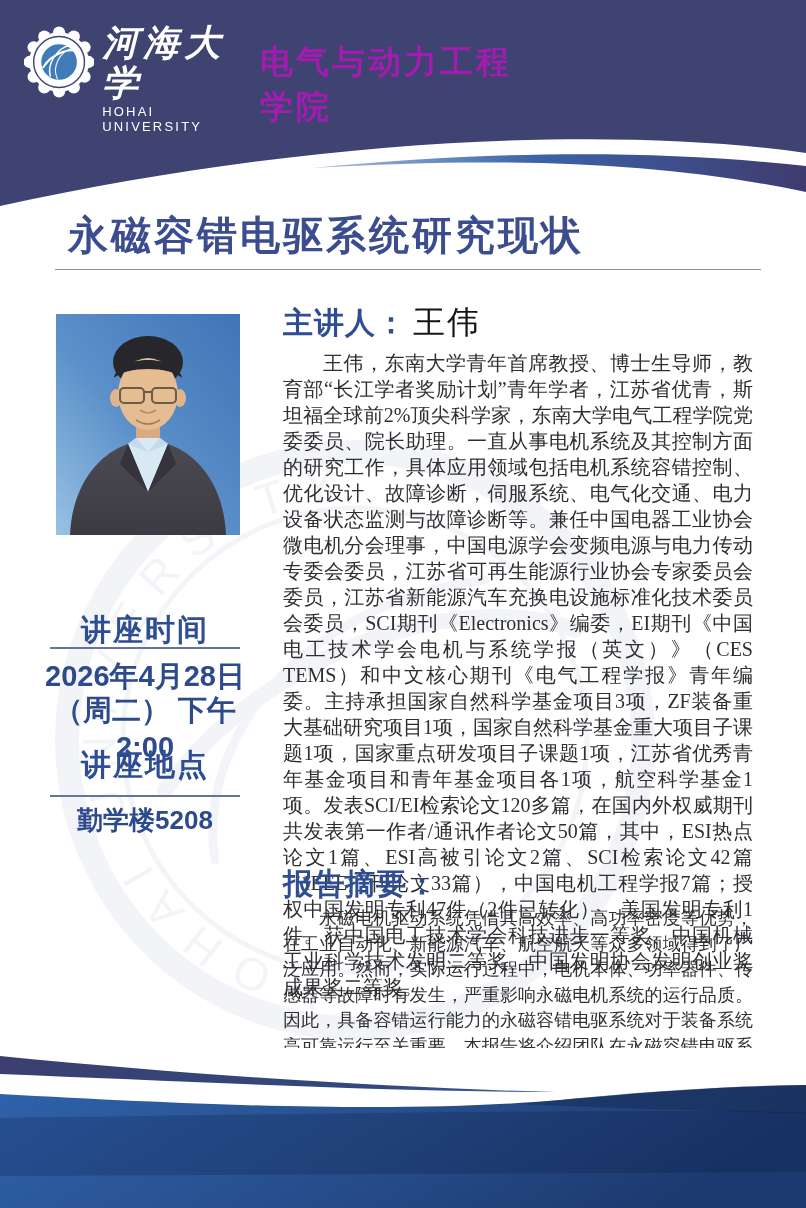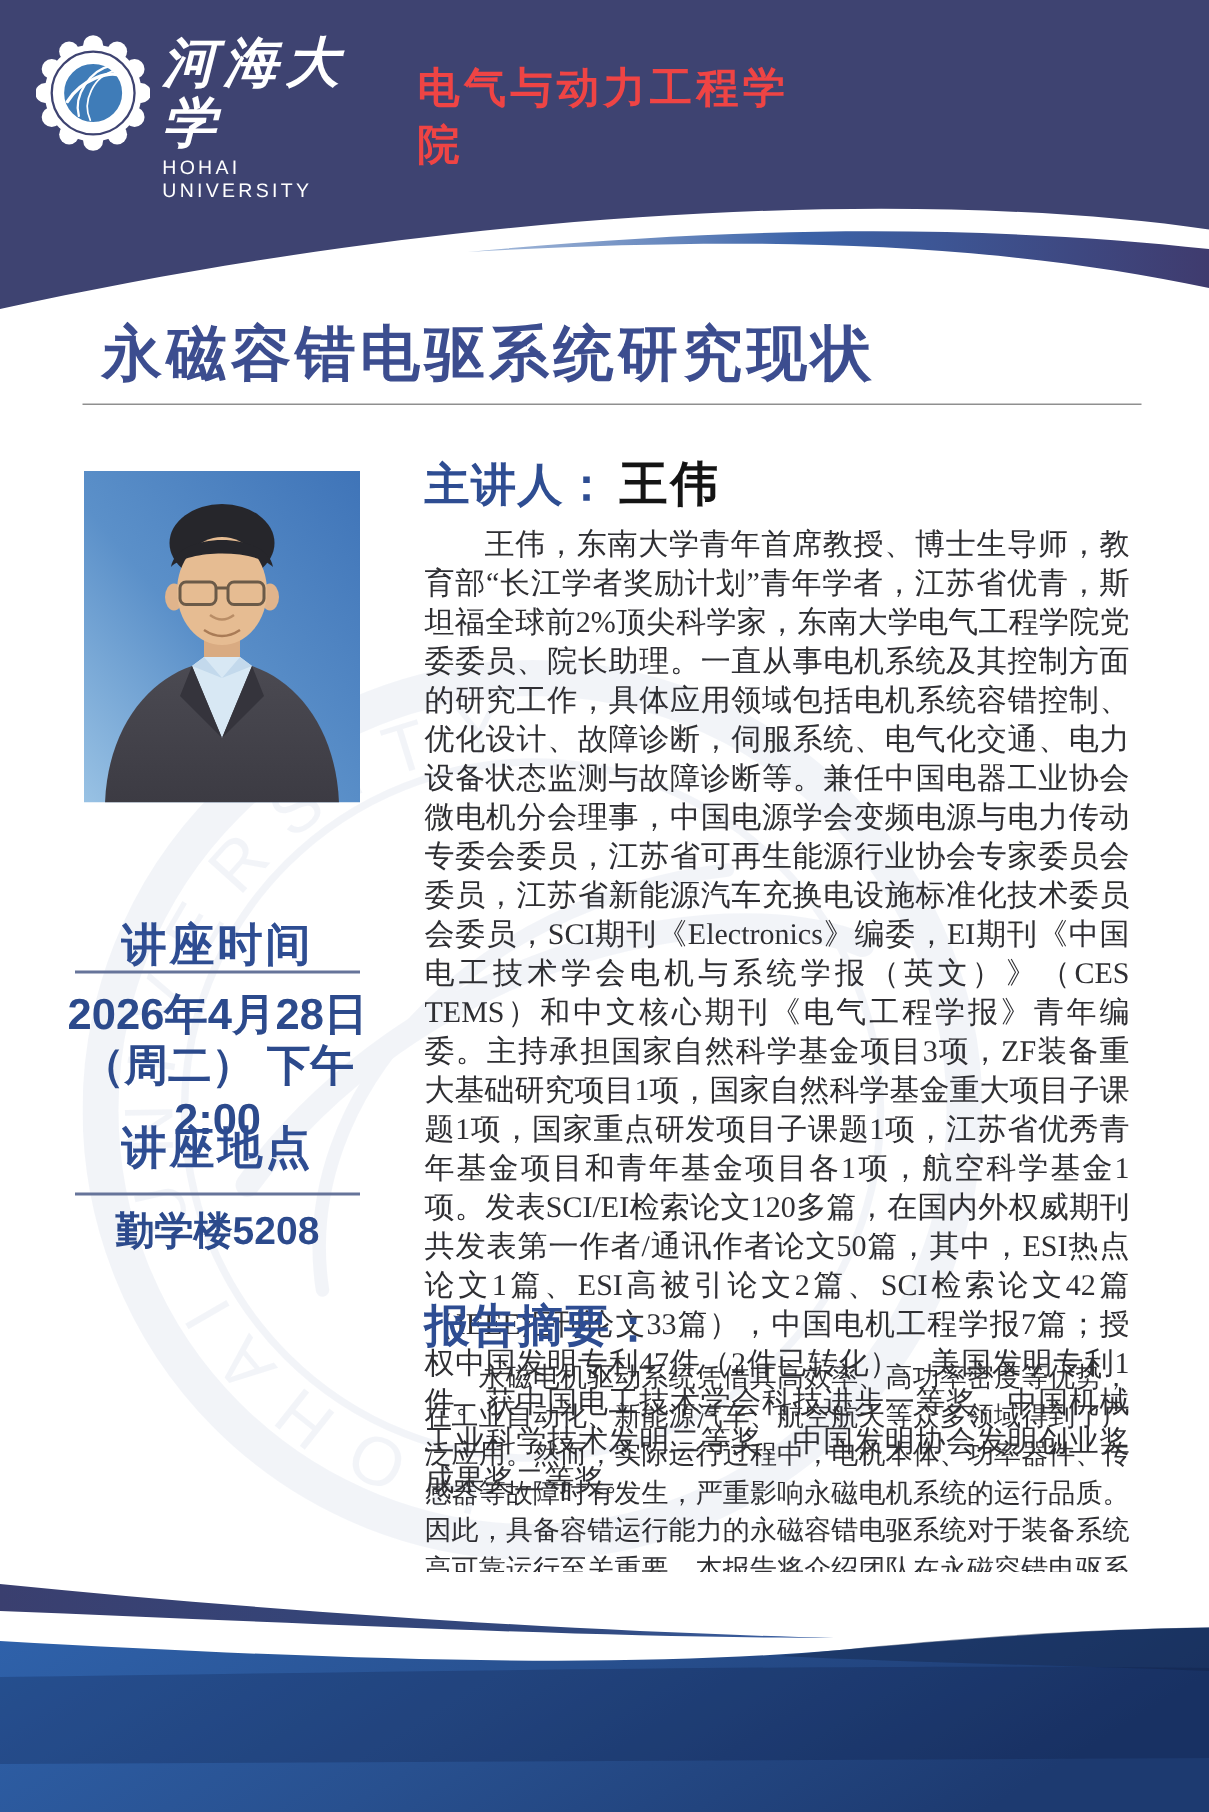--- a/index.html
+++ b/index.html
@@ -9,39 +9,39 @@
     font-family:"Liberation Sans","DejaVu Sans",sans-serif;
   }
   .abs{position:absolute;}
   
   .header-svg{left:0;top:0;}
   .logo-wrap{left:24px;top:22px;width:520px;height:84px;display:flex;align-items:flex-start;}
   .uni-block{margin-left:8px;color:#fff;}
   .uni-cn{font-family:"DejaVu Serif","Liberation Serif",serif;font-style:italic;font-weight:bold;
           font-size:36px;letter-spacing:5px;line-height:40px;}
   .uni-en{font-size:13px;letter-spacing:2.2px;margin-top:2px;}
-  .college{margin-left:14px;margin-top:18px;color:#ef4444;font-weight:bold;font-size:28px;letter-spacing:3px;}
+  .college{margin-left:14px;margin-top:18px;color:#a21caf;font-weight:bold;font-size:33px;letter-spacing:3px;}
   
   .page-title{left:0;top:208px;width:652px;text-align:center;
     font-size:40px;font-weight:bold;letter-spacing:3px;color:#3c4d8f;}
   .title-divider{left:55px;top:269px;width:706px;height:1px;background:#8f8f8f;}
   
   .watermark{left:55px;top:430px;opacity:0.055;}
   
   .photo{left:56px;top:314px;}
   
   .sched{left:30px;top:595px;width:230px;text-align:center;color:#2c4a8c;}
   .sched-heading{position:absolute;width:100%;font-size:30px;font-weight:bold;letter-spacing:2px;color:#2e4d92;}
   .sched-line{position:absolute;left:20px;width:190px;height:2px;background:#66749a;}
   .sched-text{position:absolute;width:100%;font-size:29px;font-weight:600;}
   .sched-loc{font-size:26px;}
   
   .speaker-row{left:283px;top:301px;width:480px;display:flex;align-items:baseline;}
   .speaker-label{font-size:30px;font-weight:bold;color:#2e4d92;letter-spacing:1px;text-align:right;}
-  .speaker-name{font-size:32px;font-weight:bold;color:#141414;margin-left:6px;letter-spacing:2px;text-align:right;}
+  .speaker-name{font-size:32px;font-weight:normal;color:#141414;margin-left:6px;letter-spacing:2px;text-align:right;}
   .bio{left:283px;top:350px;width:470px;
     font-family:"Liberation Serif","DejaVu Serif",serif;
     font-size:20px;line-height:26px;color:#2f2f33;
     text-align:justify;text-indent:2em;margin:0;}
   .abstract-heading{left:283px;top:864px;font-size:30px;font-weight:bold;color:#2e4d92;letter-spacing:1px;}
   .abstract-text{left:283px;top:906px;width:470px;
     font-family:"Liberation Serif","DejaVu Serif",serif;
     font-size:18px;line-height:25.5px;color:#2f2f33;
     text-align:justify;text-indent:2em;margin:0;}
   

